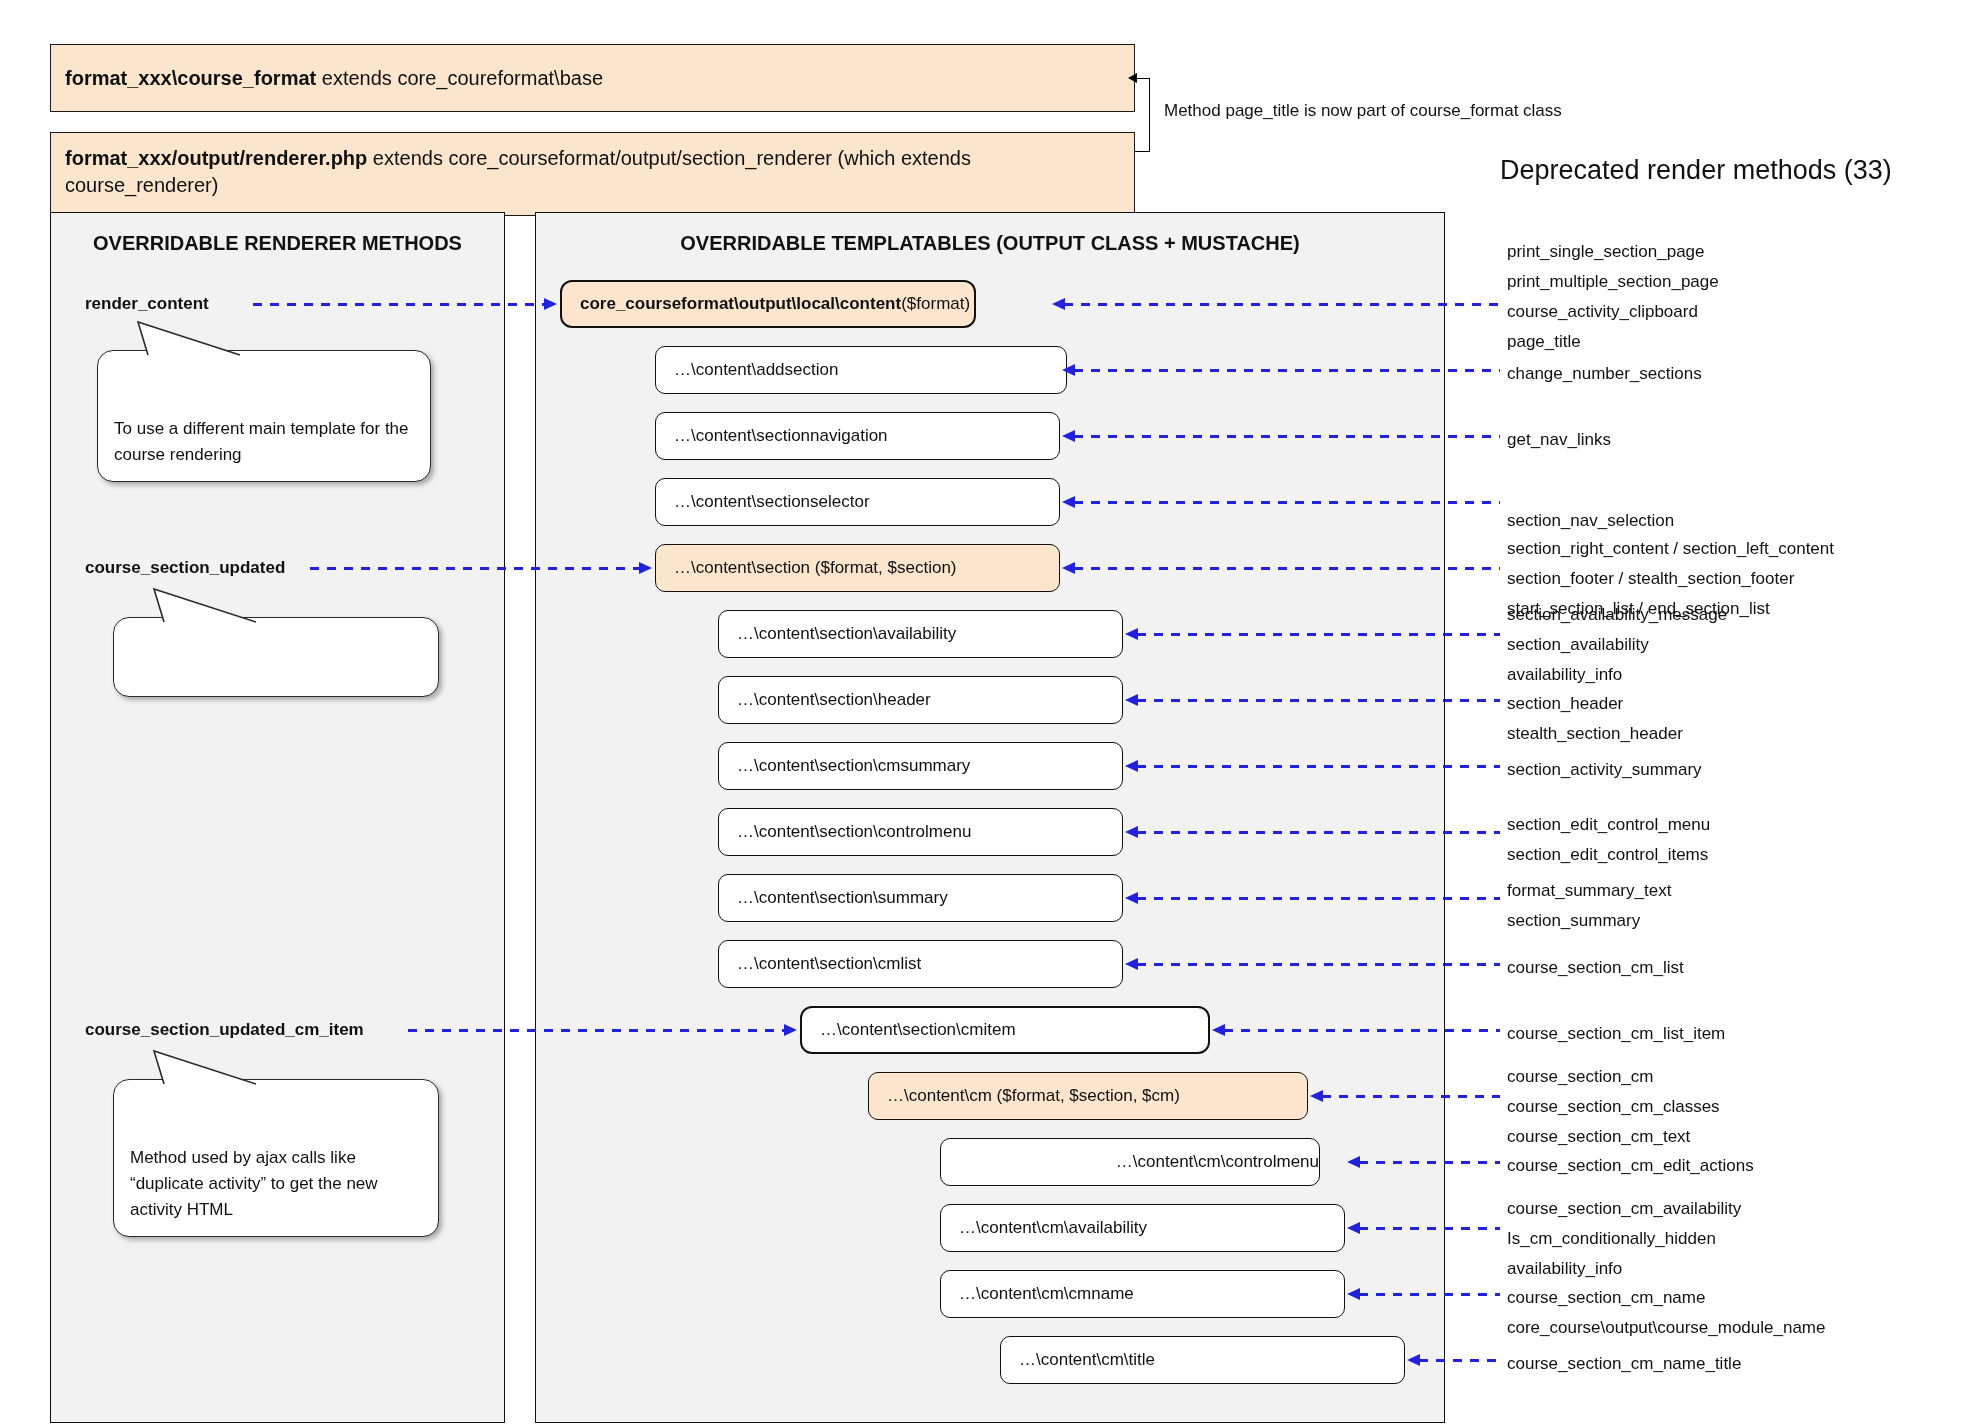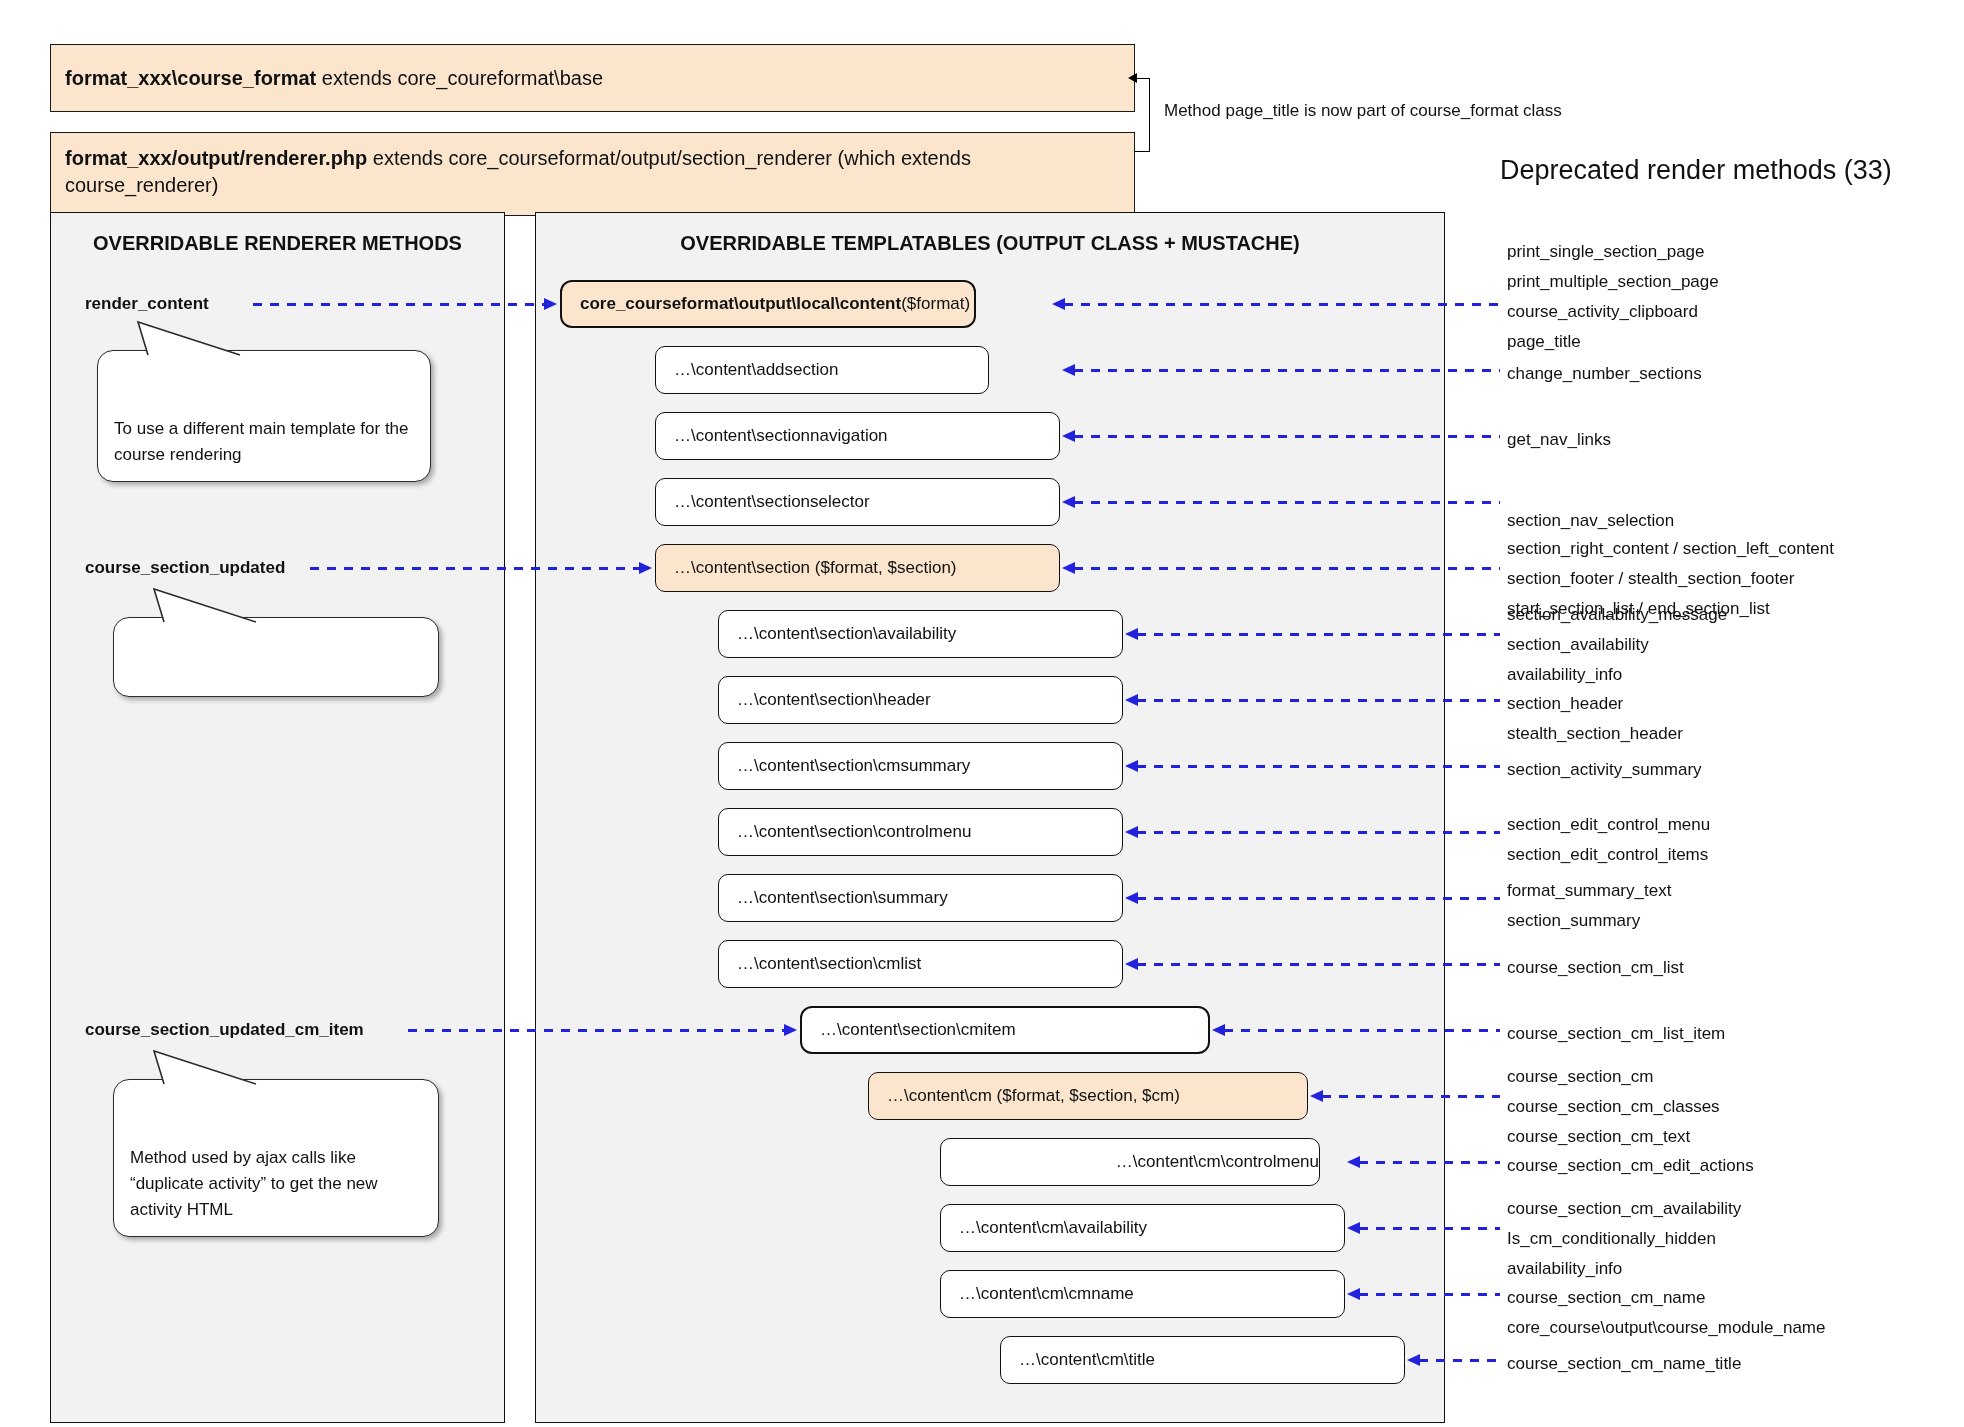--- a/index.html
+++ b/index.html
@@ -95,21 +95,21 @@
         <path d="M20,36 L10,3 L112,36" fill="#ffffff" stroke="#2b2b2b" stroke-width="1.6"></path>
       </svg>
     <span>Method used by ajax calls like “duplicate activity” to get the new activity HTML</span>
   </div>
 
   <div id="gen-boxes">
       <div class="tbox orange thick" style="left: 560px; top: 280px; width: 416px;">
         <span class="b">core_courseformat\output\local\content</span>
         <span> ($format)</span>
       </div>
-      <div class="tbox " style="left: 655px; top: 346px; width: 334px; text-align: right;">
+      <div class="tbox " style="left: 655px; top: 346px; width: 412px; text-align: right;">
         <span class="b"></span>
         <span>…\content\addsection</span>
       </div>
       <div class="tbox " style="left: 655px; top: 412px; width: 405px;">
         <span class="b"></span>
         <span>…\content\sectionnavigation</span>
       </div>
       <div class="tbox " style="left: 655px; top: 478px; width: 405px;">
         <span class="b"></span>
         <span>…\content\sectionselector</span>

